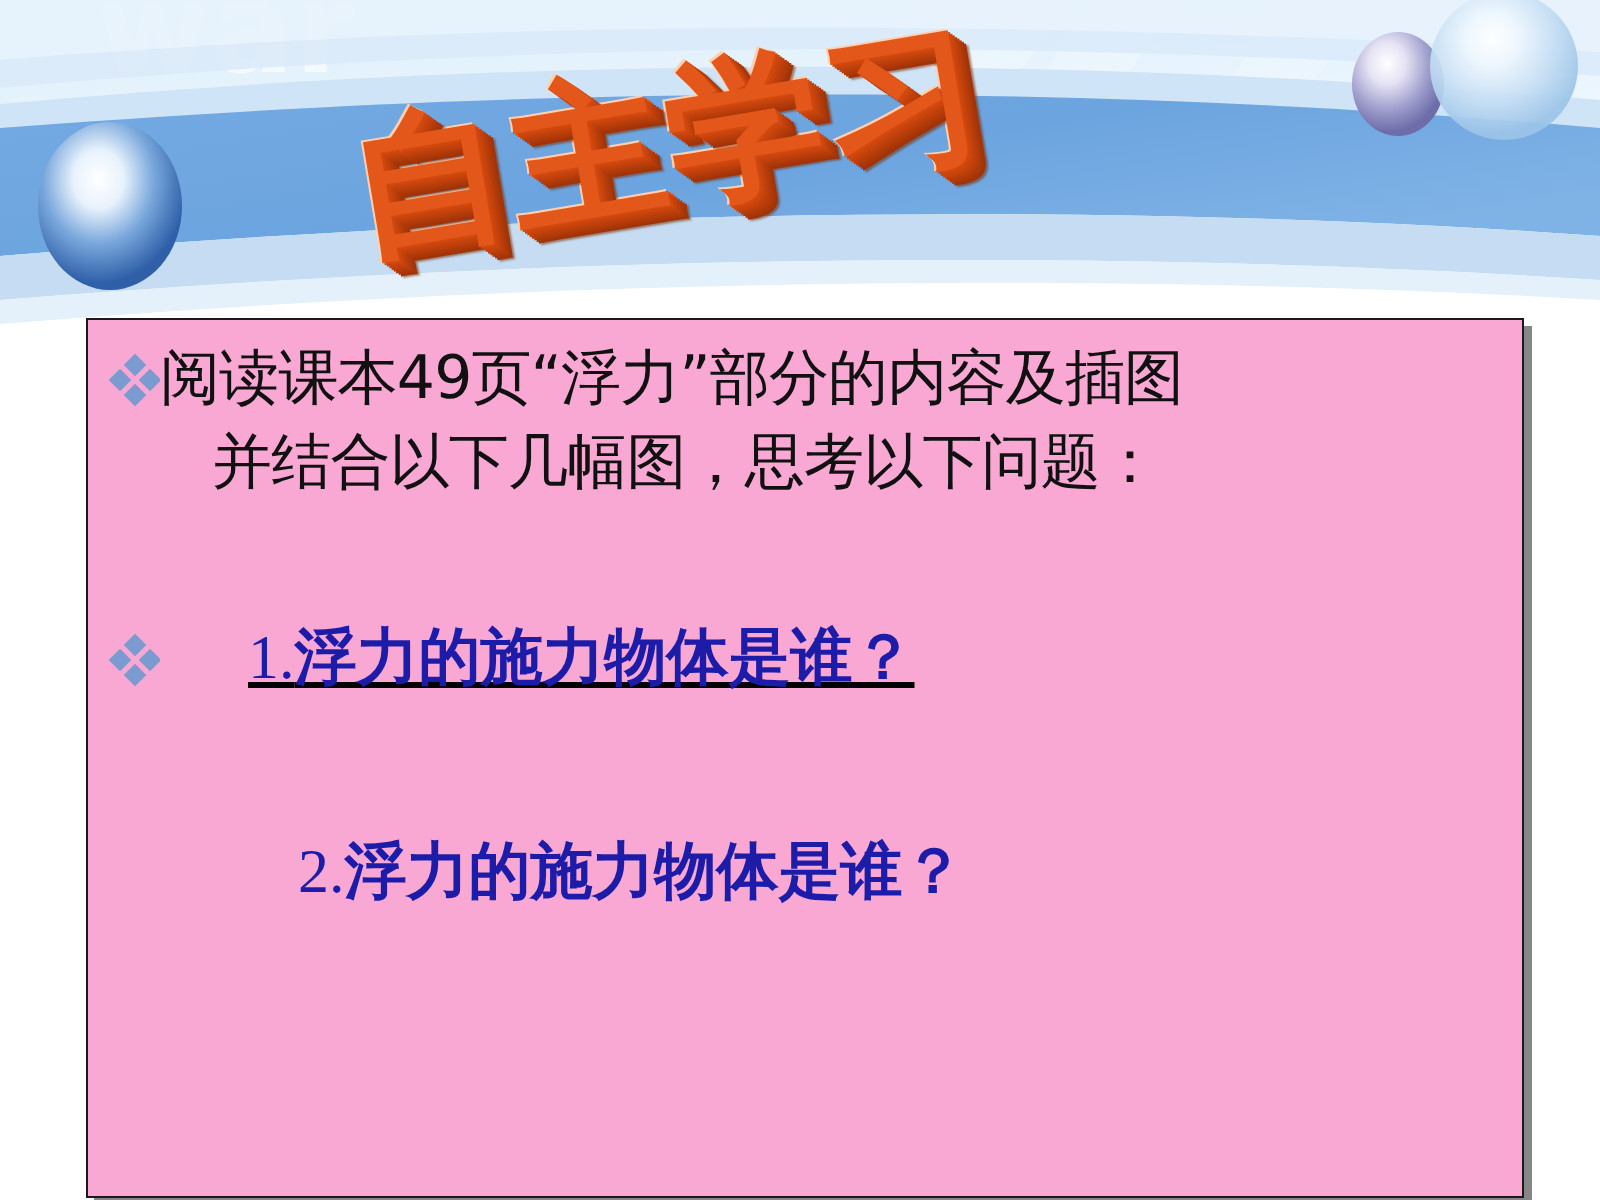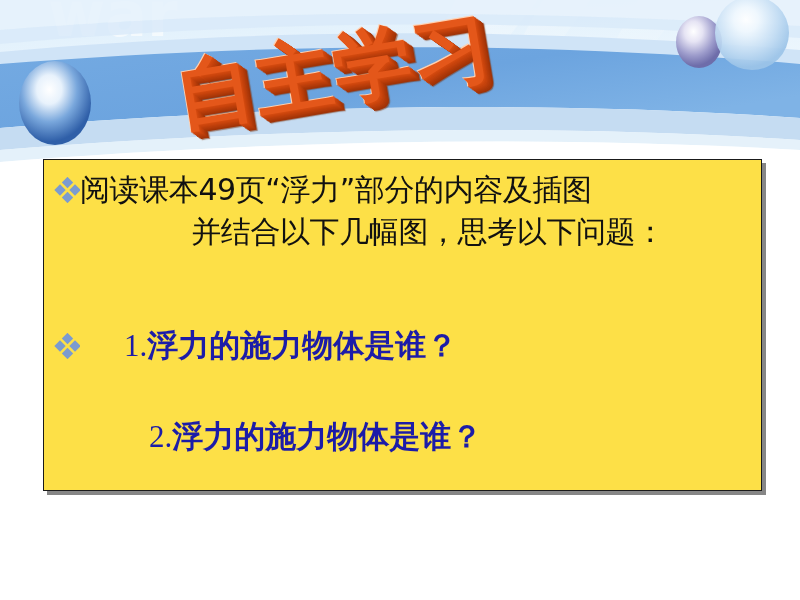--- a/index.html
+++ b/index.html
@@ -72,22 +72,22 @@
        9px 9px 1px rgba(120,45,8,.55),
       -1px -1px 0 #ffd0b0;
   }
 
   
   .content-box {
     position: absolute;
     left: 43px;
     top: 159px;
     width: 719px;
-    height: 332px;
-    background: #fde047;
+    height: 440px;
+    background: #f9a8d4;
     border: 1px solid #1a1a1a;
     box-sizing: border-box;
     box-shadow: 4px 4px 0 0 rgba(128,128,128,0.95);
   }
 
   
   .bullet {
     display: inline-block;
     width: 26px;
     height: 26px;
@@ -117,21 +117,21 @@
     width: 700px;
   }
   .p1 .bullet { margin-top: 8px; }
   .p1 .para-text { text-indent: 0; }
 
   .q-row {
     position: absolute;
     display: flex;
     align-items: flex-start;
   }
-  .q1 { left: 10px; top: 164px; }
+  .q1 { left: 10px; top: 148px; text-decoration: underline; }
   .q2 { left: 105px; top: 255px; }
 
   .q-bullet { margin-top: 9px; margin-right: 44px; }
 
   .q-text {
     font-family: "DejaVu Sans", "Liberation Sans", sans-serif;
     font-size: 31px;
     line-height: 42px;
     color: #1C1CA8;
     font-weight: bold;
@@ -258,21 +258,21 @@
             <rect x="9.5" y="1.5" width="8" height="8" transform="rotate(45 13.5 5.5)"></rect>
             <rect x="2.0" y="9.0" width="8" height="8" transform="rotate(45 6 13)"></rect>
             <rect x="17.0" y="9.0" width="8" height="8" transform="rotate(45 21 13)"></rect>
             <rect x="9.5" y="16.5" width="8" height="8" transform="rotate(45 13.5 20.5)"></rect>
           </g>
         </svg>
       </span>
       <span class="para-text">阅读课本49页“浮力”部分的内容及插图</span>
     </div>
 
-    <div class="para-row" style="position:absolute; left:44px; top:51px; width:680px;justify-content:center;">
+    <div class="para-row" style="position:absolute; left:62px; top:51px; width:680px;">
       <span class="para-text">并结合以下几幅图，思考以下问题：</span>
     </div>
 
     <div class="q-row q1">
       <span class="bullet q-bullet">
         <svg width="26" height="26" viewBox="0 0 26 26">
           <g fill="#7B9BD0">
             <rect x="9.5" y="1.5" width="8" height="8" transform="rotate(45 13.5 5.5)"></rect>
             <rect x="2.0" y="9.0" width="8" height="8" transform="rotate(45 6 13)"></rect>
             <rect x="17.0" y="9.0" width="8" height="8" transform="rotate(45 21 13)"></rect>

